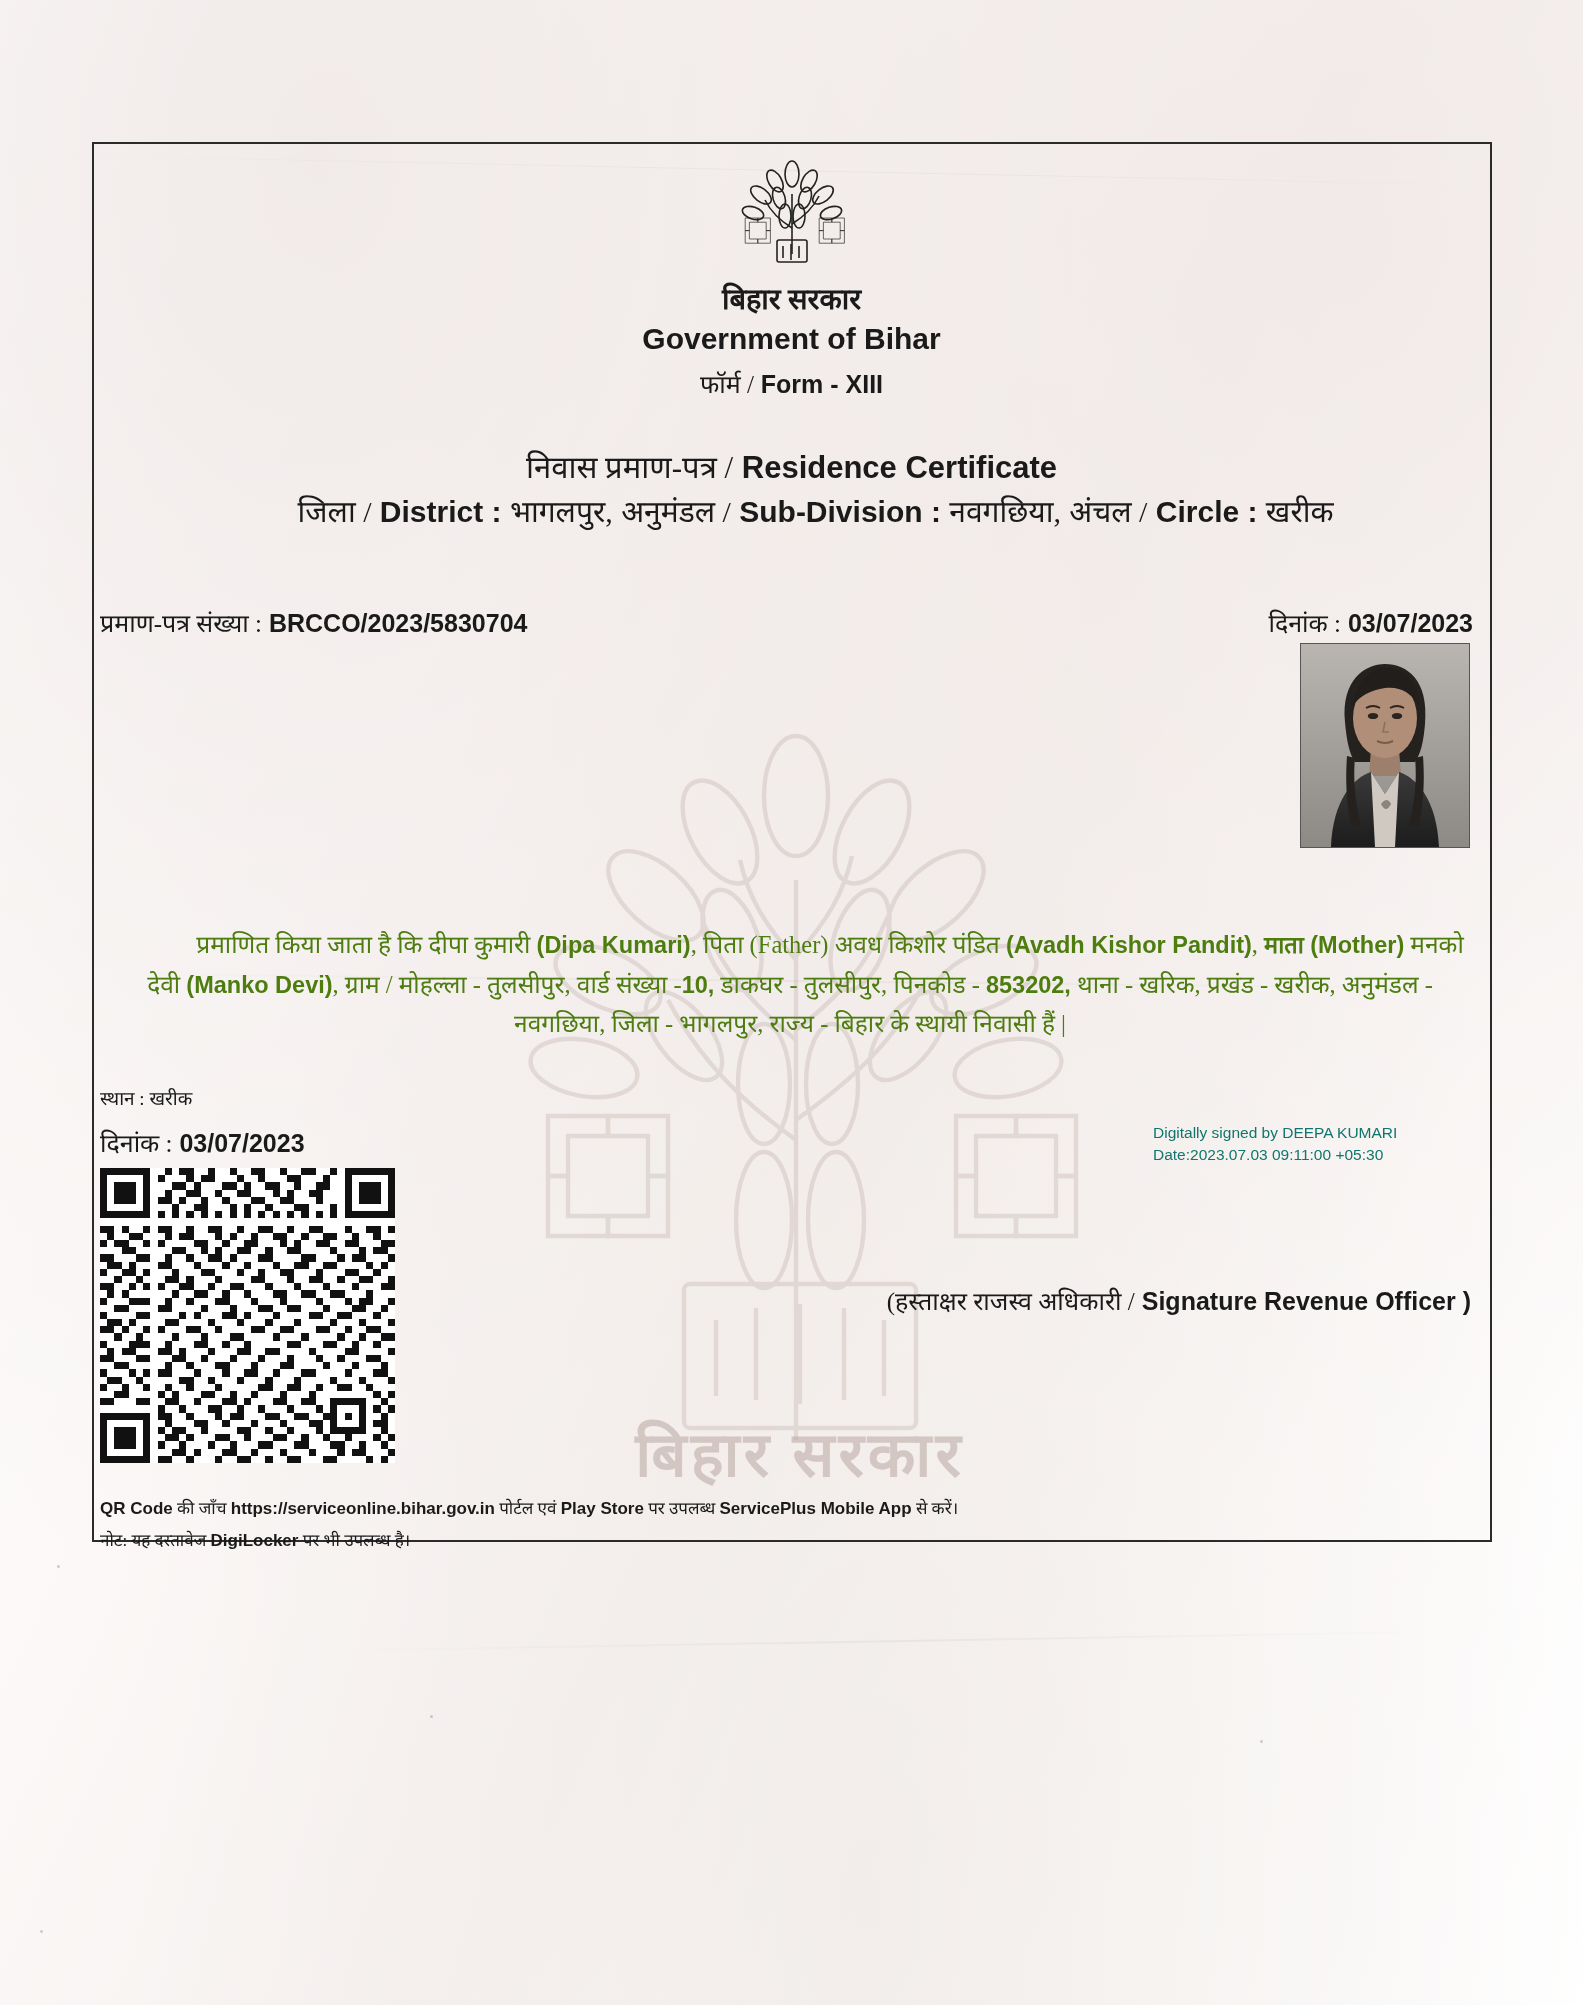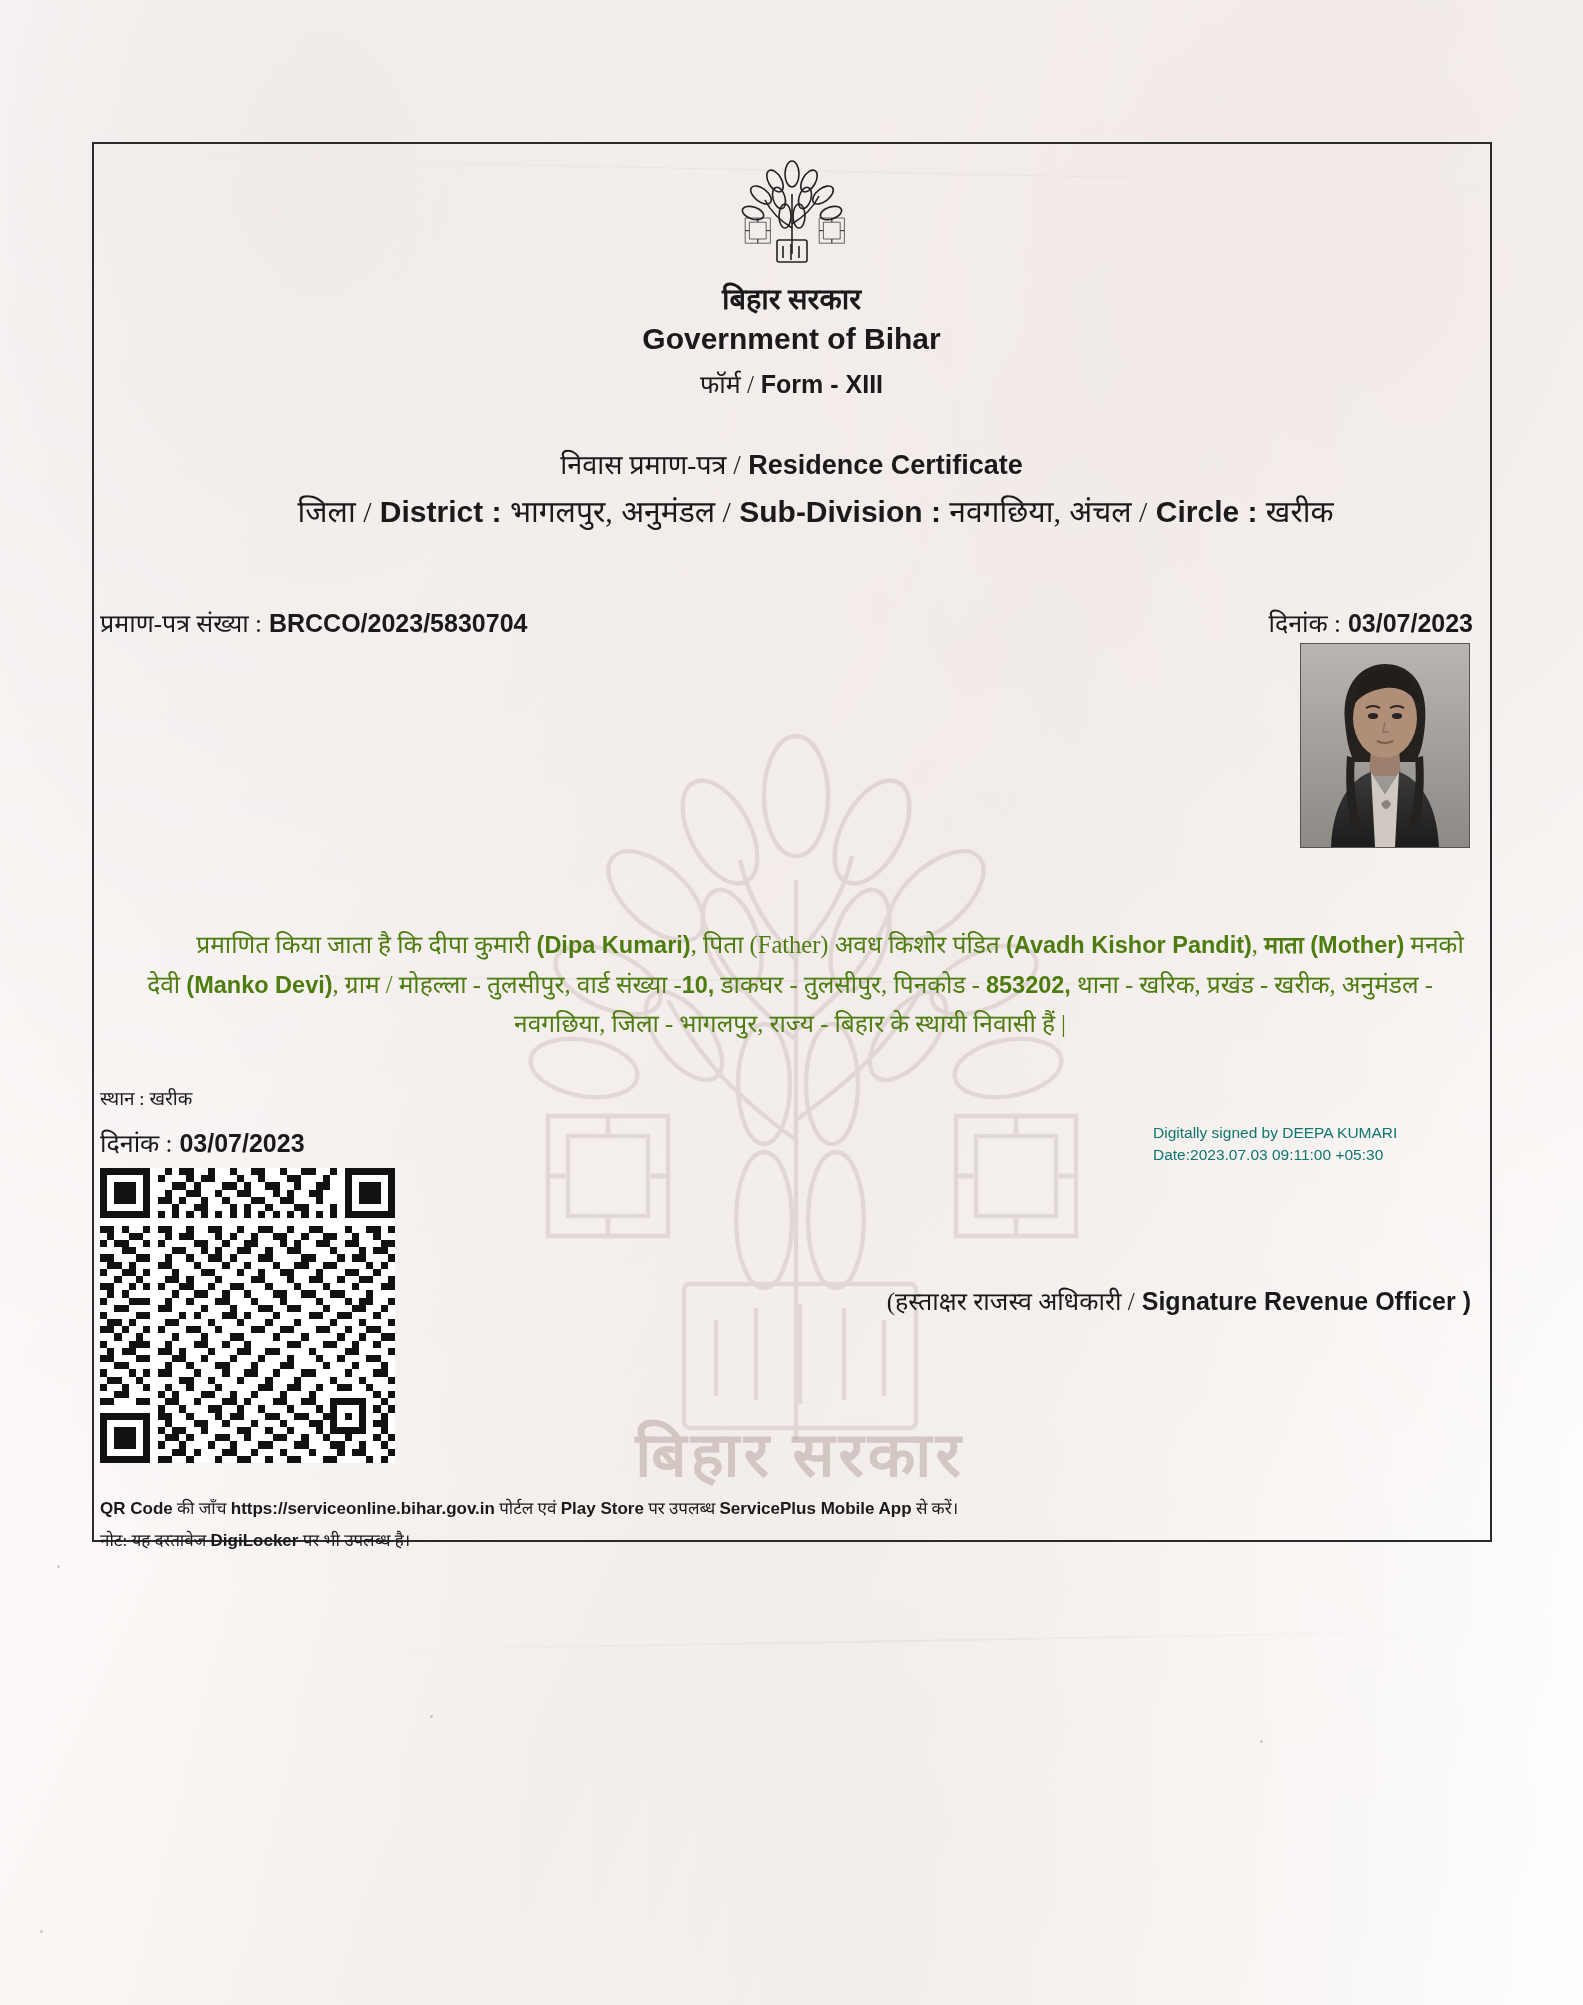--- a/index.html
+++ b/index.html
@@ -96,21 +96,21 @@
     font-weight: 700;
   }
   #hdr-form {
     top: 366px;
     font-size: 25px;
     font-weight: 700;
   }
   #hdr-form .light { font-weight: 400; font-family: "Liberation Serif", serif; }
   #hdr-title {
     top: 445px;
-    font-size: 27px;
+    font-size: 31px;
     font-weight: 700;
   }
   #hdr-title .light { font-weight: 400; font-family: "Liberation Serif", serif; }
   #hdr-district {
     top: 490px;
     font-size: 30px;
     font-weight: 700;
     margin-left: 24px;
   }
   #hdr-district .light { font-weight: 400; font-family: "Liberation Serif", serif; }

